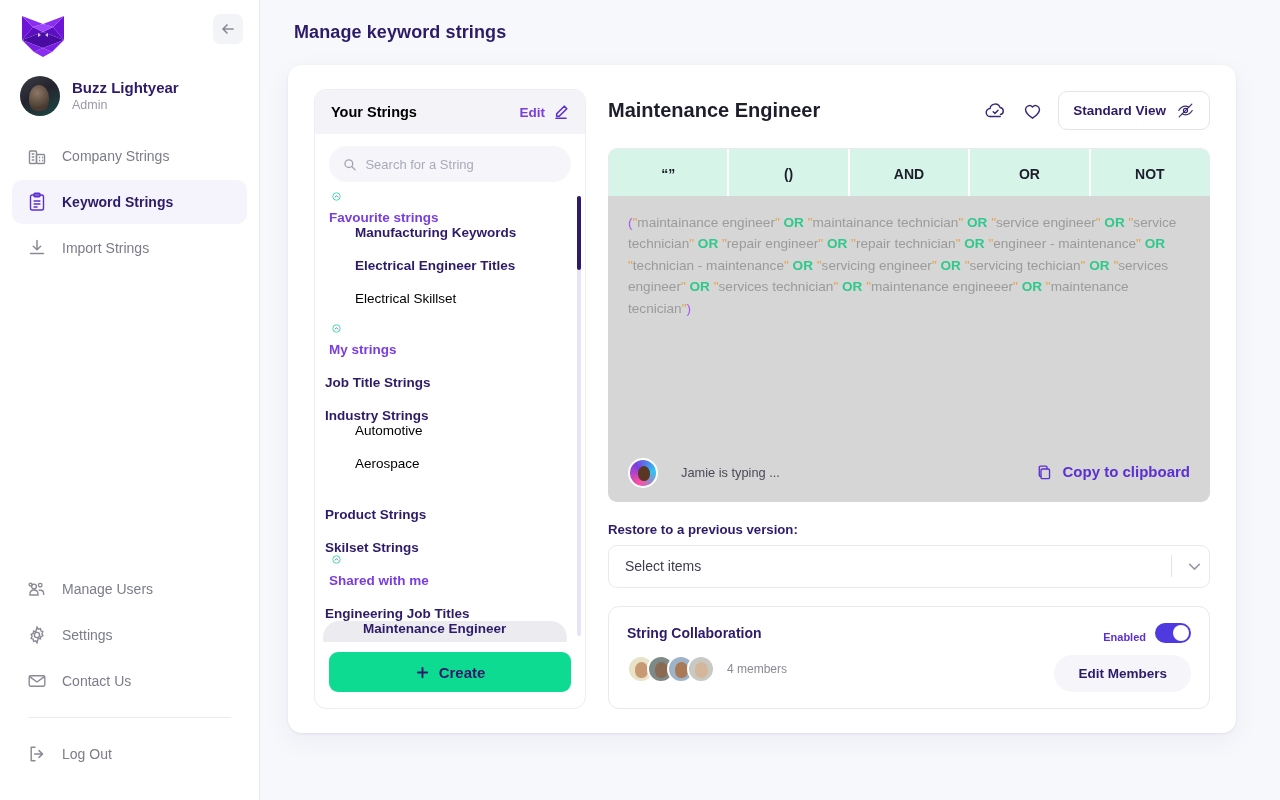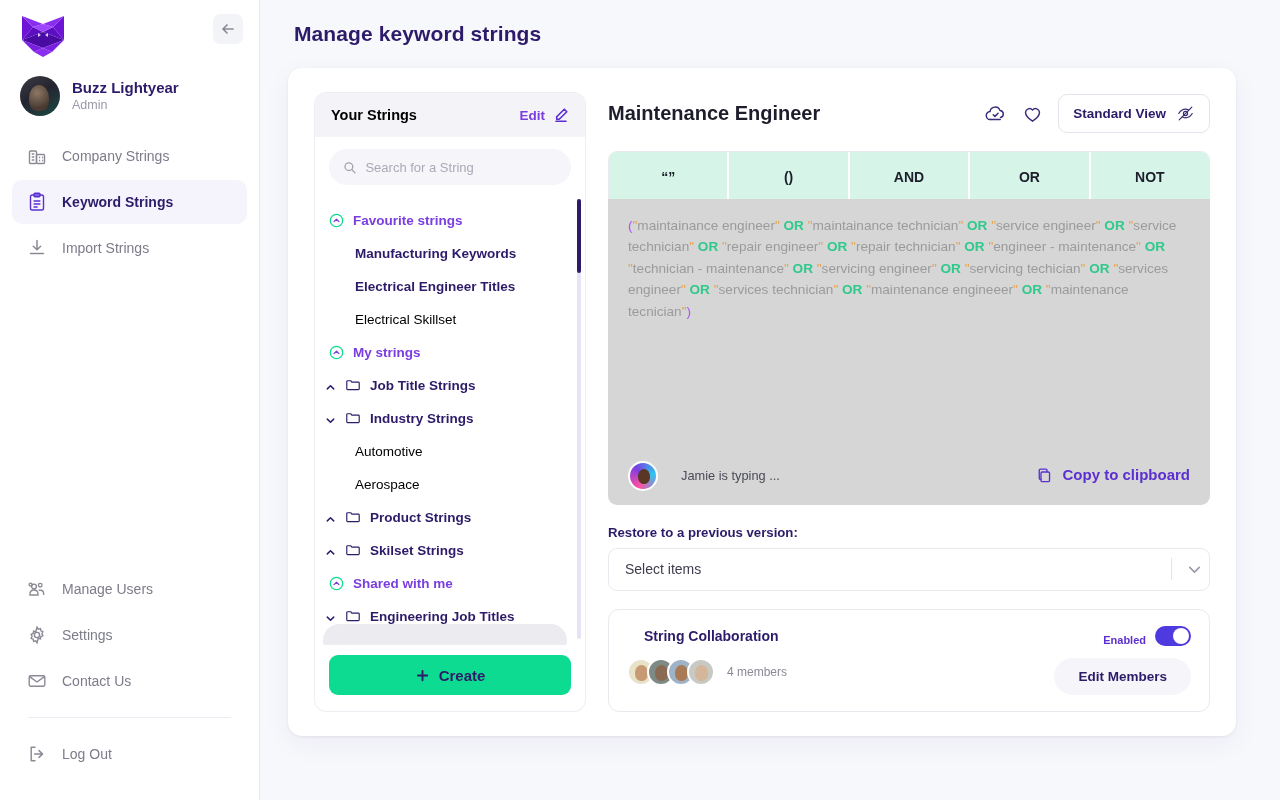--- a/index.html
+++ b/index.html
@@ -51,21 +51,21 @@
     margin-bottom: 2px;
   }
   .nav-item.active { background: #f5f4fc; color: #2d1b69; font-weight: 700; }
   .nav-item .ic { width: 22px; height: 22px; flex: 0 0 22px; display: flex; align-items: center; justify-content: center; }
   .nav-bottom { margin-top: auto; padding: 0 12px 22px 12px; }
   .nav-divider { height: 1px; background: #eceaf2; margin: 14px 16px; }
 
   
   .main { flex: 1; height: 800px; background: #f7f8fc; padding: 0; overflow: hidden; }
   .page-title {
-    font-size: 21px; font-weight: 700; color: #2d1b69;
+    font-size: 18px; font-weight: 700; color: #2d1b69;
     padding: 22px 0 0 34px; letter-spacing: .1px;
   }
   .card-outer {
     margin: 22px 44px 0 28px;
     background: #fff; border-radius: 14px;
     box-shadow: 0 1px 3px rgba(30,20,80,.07), 0 8px 28px rgba(30,20,80,.05);
     height: 668px; padding: 24px 26px;
     display: flex; gap: 22px;
   }
 
@@ -94,22 +94,22 @@
     font-size: 13px; color: #2d1b69; font-family: inherit; width: 100%;
   }
   .sp-search input::placeholder { color: #a9a9b8; }
 
   .tree {
     flex: 1; overflow: hidden; position: relative;
     padding: 4px 0 0 0;
   }
   .tree-scroll { padding-right: 10px; }
   .t-row {
-    display: flex; align-items: flex-end; gap: 9px;
-    height: 33px; padding: 0 14px; cursor: pointer; font-size: 13.5px;
+    display: flex; align-items: flex-start; gap: 9px;
+    height: 33px; padding: 0 14px; cursor: pointer; font-size: 13.5px; flex-direction: column;
   }
   .t-group { color: #7a3ee0; font-weight: 700; }
   .t-folder { color: #2d1b69; font-weight: 700; padding-left: 10px; }
   .t-leaf-fav { color: #2d1b69; font-weight: 700; padding-left: 40px; }
   .t-leaf { color: #000000; font-weight: 400; padding-left: 40px; }
   .t-leaf-sel {
     color: #2d1b69; font-weight: 700; padding-left: 40px;
     background: #ebebf0; border-radius: 18px;
     margin: 0 8px; justify-content: space-between;
   }
@@ -196,21 +196,21 @@
     height: 46px; display: flex; align-items: center;
     padding: 0 6px 0 16px; cursor: pointer;
   }
   .select-val { font-size: 14px; color: #3d3d4e; flex: 1; }
   .select-div { width: 1px; height: 22px; background: #e4e4ec; margin-right: 14px; }
 
   .collab-card {
     margin-top: 18px; border: 1px solid #e9e9f0; border-radius: 11px;
     background: #fff; padding: 16px 18px;
   }
-  .collab-top { display: flex; align-items: center; justify-content: space-between; margin-left: 17px; }
+  .collab-top { display: flex; align-items: center; justify-content: space-between; }
   .collab-title { font-size: 14px; font-weight: 700; color: #2d1b69; }
   .toggle-wrap { display: flex; align-items: flex-end; gap: 9px; }
   .toggle-label { font-size: 11px; font-weight: 700; color: #5b2fd0; }
   .toggle {
     width: 36px; height: 20px; border-radius: 12px;
     background: #4f3ae0; position: relative; cursor: pointer;
   }
   .toggle i {
     position: absolute; right: 2px; top: 2px;
     width: 16px; height: 16px; border-radius: 50%; background: #fff;

